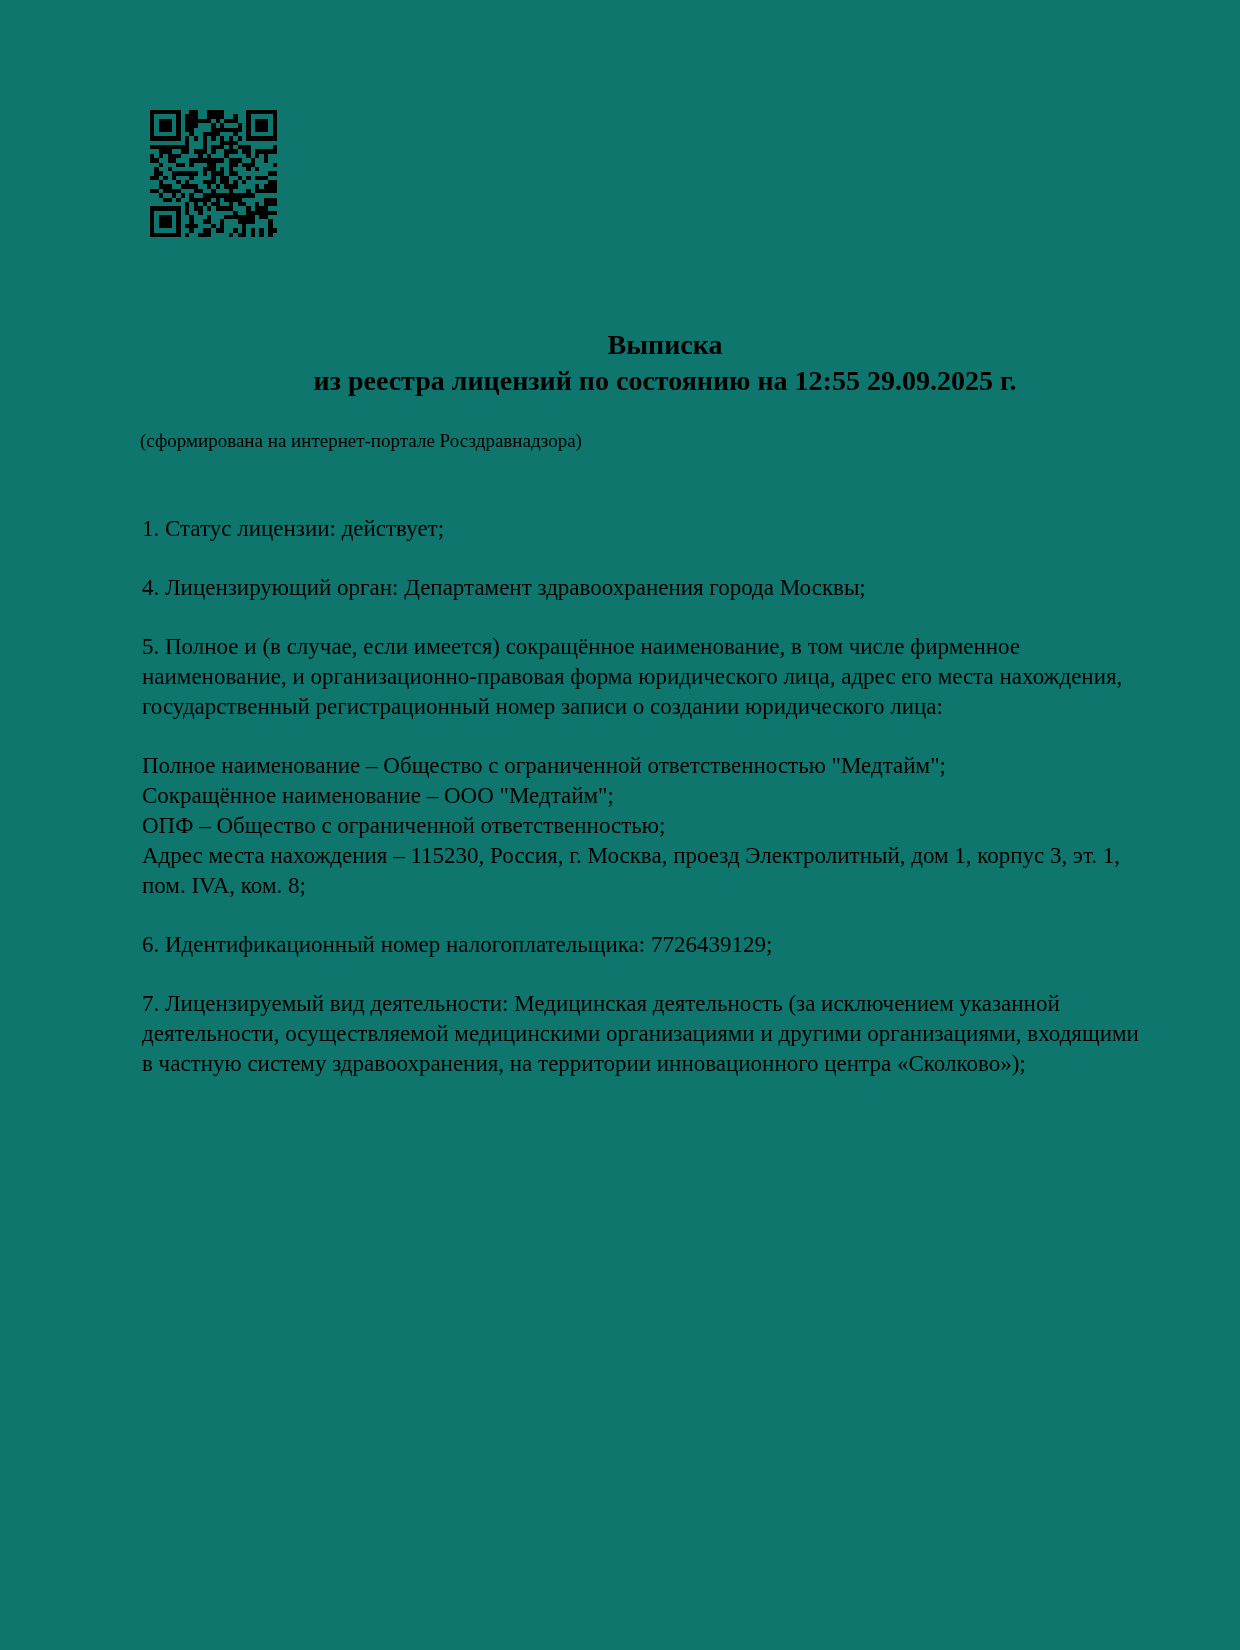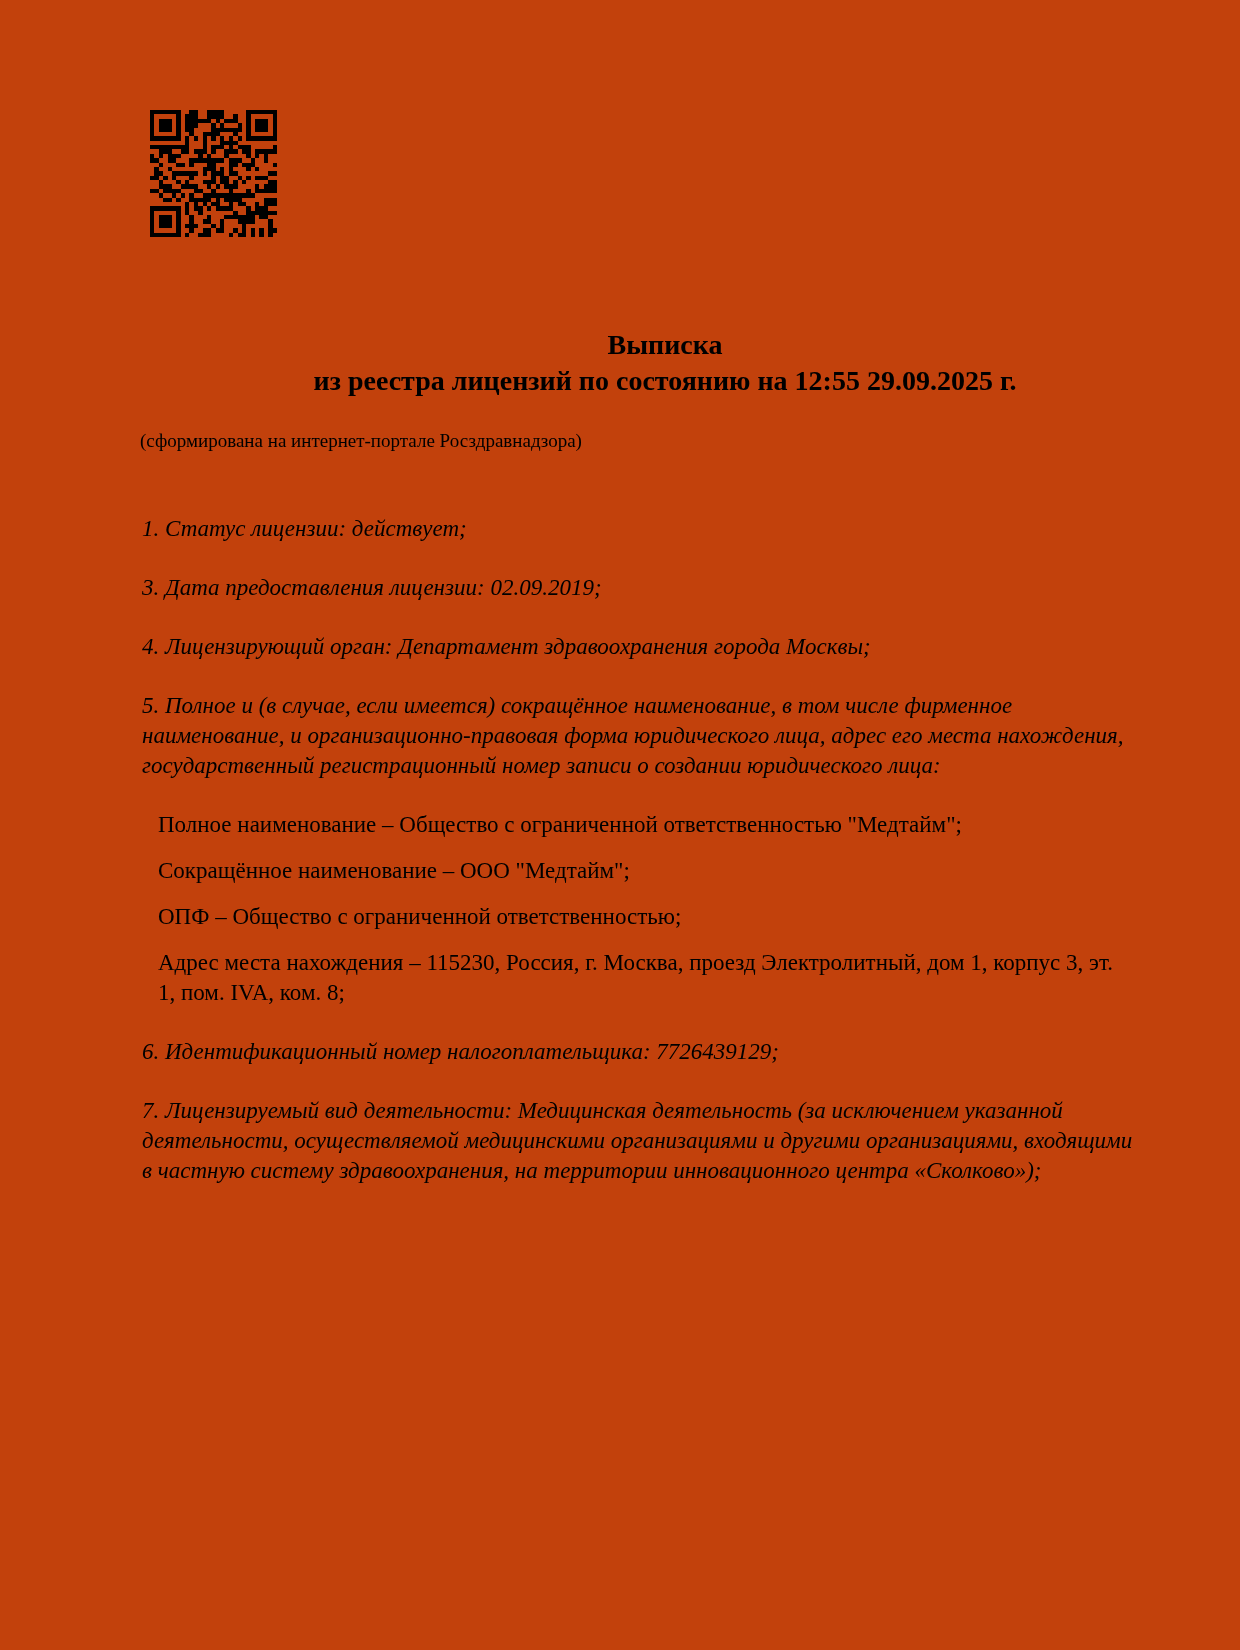--- a/index.html
+++ b/index.html
@@ -4,21 +4,21 @@
 <style>
   html, body {
     margin: 0;
     padding: 0;
     background: #ffffff;
   }
   .page {
     position: relative;
     width: 1240px;
     height: 1650px;
-    background: #c2410c;
+    background: #0f766e;
     color: #000000;
     font-family: "Liberation Serif", "DejaVu Serif", serif;
     overflow: hidden;
   }
   .qr {
     position: absolute;
     left: 150px;
     top: 110px;
     width: 127px;
     height: 127px;
@@ -48,27 +48,26 @@
     left: 142px;
     top: 514px;
     width: 1000px;
     font-size: 23px;
     line-height: 30px;
     text-align: left;
   }
   .content p.para {
     margin: 0 2px 29px 0;
     padding: 0;
-    font-style: italic;
   }
   .org-block {
     margin: 10px 0 29px 0;
   }
   .org-block div {
-    margin: 16px;
+    margin: 0;
   }
 </style>
 </head>
 <body>
 
 <div class="page">
 
   <svg id="qr" class="qr" viewBox="0 0 29 29" shape-rendering="crispEdges">
       <g fill="#000000">
         <rect x="0" y="0" width="1" height="1"></rect>
@@ -506,21 +505,20 @@
 
   <div class="title-block">
     <div>Выписка</div>
     <div>из реестра лицензий по состоянию на 12:55 29.09.2025 г.</div>
   </div>
 
   <div class="subtitle">(сформирована на интернет-портале Росздравнадзора)</div>
 
   <div class="content">
     <p class="para">1. Статус лицензии: действует;</p>
-    <p class="para">3. Дата предоставления лицензии: 02.09.2019;</p>
     <p class="para">4. Лицензирующий орган: Департамент здравоохранения города Москвы;</p>
     <p class="para">5. Полное и (в случае, если имеется) сокращённое наименование, в том числе фирменное наименование, и организационно-правовая форма юридического лица, адрес его места нахождения, государственный регистрационный номер записи о создании юридического лица:</p>
 
     <div class="para org-block">
       <div>Полное наименование – Общество с ограниченной ответственностью "Медтайм";</div>
       <div>Сокращённое наименование – ООО "Медтайм";</div>
       <div>ОПФ – Общество с ограниченной ответственностью;</div>
       <div>Адрес места нахождения – 115230, Россия, г. Москва, проезд Электролитный, дом 1, корпус 3, эт. 1, пом. IVA, ком. 8;</div>
     </div>
 

